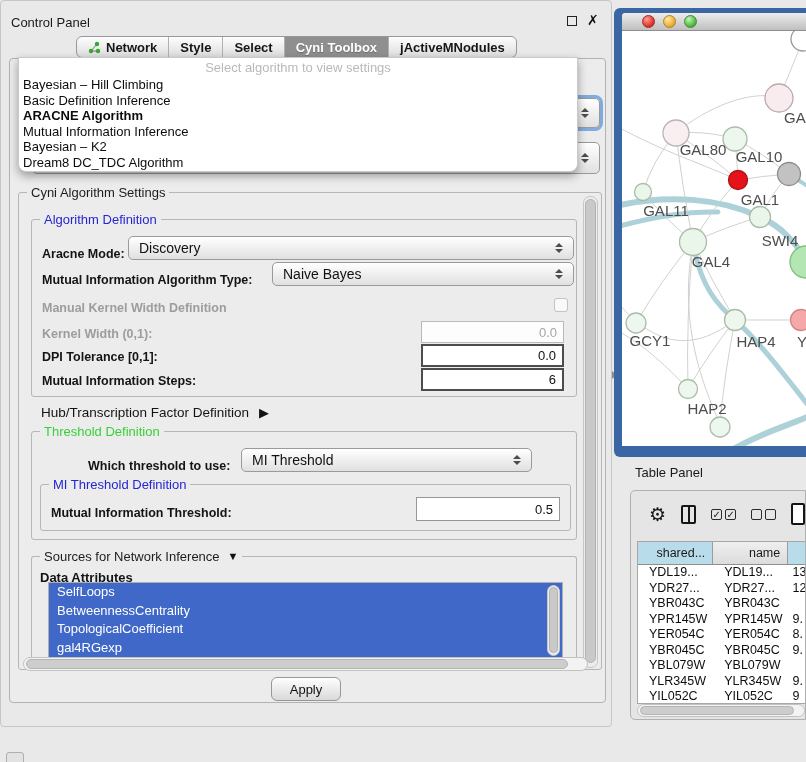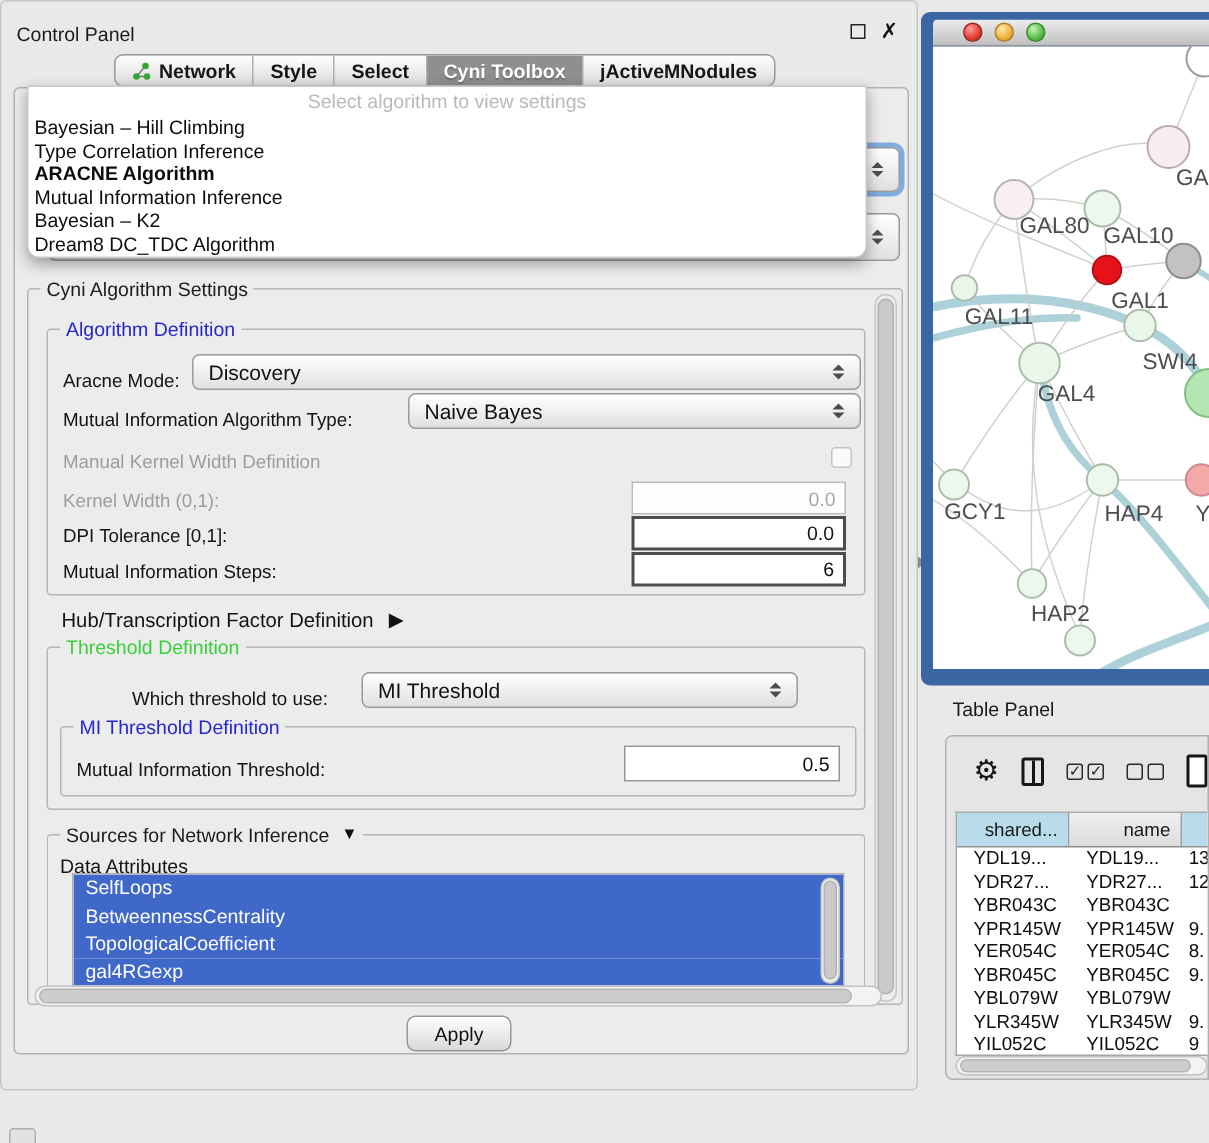--- a/index.html
+++ b/index.html
@@ -23,21 +23,21 @@
   .top-tabs{left:75px;top:35px}
   .bottom-tabs{left:143px;top:707px}
 
   .cp-content{left:8px;top:57px;width:597px;height:645px;background:#ececec;border:1px solid #b2b2b2;border-radius:4px}
 
   
   .group{border:1px solid #b6b6b6;border-radius:3px;position:absolute;box-sizing:border-box}
   .group-label{position:absolute;top:-8px;left:8px;background:#ececec;padding:0 4px;font-size:13px;line-height:15px;white-space:nowrap}
   .lbl-blue{color:#2525d2}.lbl-green{color:#39cf39}.lbl-black{color:#1c1c1c}
 
-  .field-label{position:absolute;font-size:12.5px;font-weight:normal;color:#141414;white-space:nowrap}
+  .field-label{position:absolute;font-size:12.5px;font-weight:bold;color:#141414;white-space:nowrap}
   .field-label.disabled{color:#9d9d9d}
 
   .combo{position:absolute;border:1px solid #9a9a9a;border-radius:5px;background:linear-gradient(#ffffff,#e0e0e0);
          display:flex;align-items:center;font-size:14px;padding:0 10px;box-sizing:border-box}
   .combo .spin{margin-left:auto;display:flex;flex-direction:column;gap:2px}
   .combo .spin i{width:0;height:0;border-left:4px solid transparent;border-right:4px solid transparent}
   .combo .spin .up{border-bottom:4px solid #4d4d4d}
   .combo .spin .dn{border-top:4px solid #4d4d4d}
   .focus-ring{box-shadow:0 0 0 3px #7fabde}
 
@@ -249,21 +249,21 @@
     <div class="apply-btn" style="left:261px;top:618px;width:68px;height:22px">
       <span>Apply</span>
     </div>
   </div>
 
 </div>
 
 <div class="abs popup">
   <div class="popup-header">Select algorithm to view settings</div>
   <div class="popup-item">Bayesian – Hill Climbing</div>
-  <div class="popup-item">Type Correlation Inference</div>
+  <div class="popup-item">Basic Definition Inference</div>
   <div class="popup-item bold">ARACNE Algorithm</div>
   <div class="popup-item">Mutual Information Inference</div>
   <div class="popup-item">Bayesian – K2</div>
   <div class="popup-item">Dream8 DC_TDC Algorithm</div>
 </div>
 
 <div class="abs splitter-arrow"></div>
 
 <div class="abs net-frame"></div>
 <div class="abs net-titlebar">

